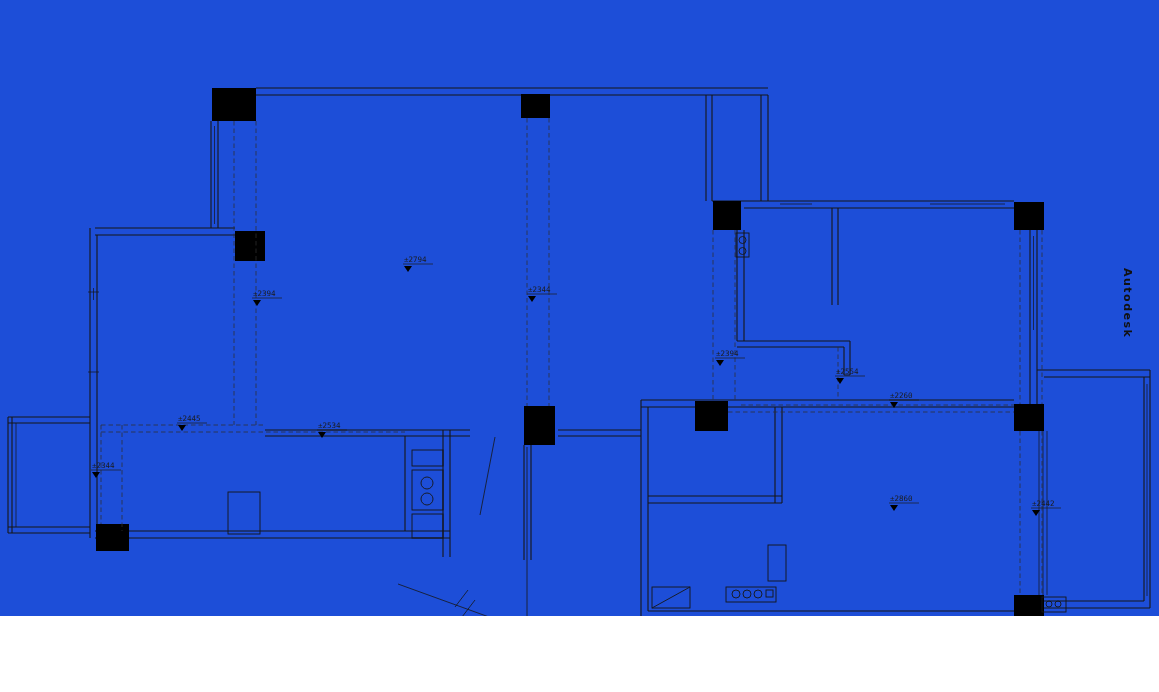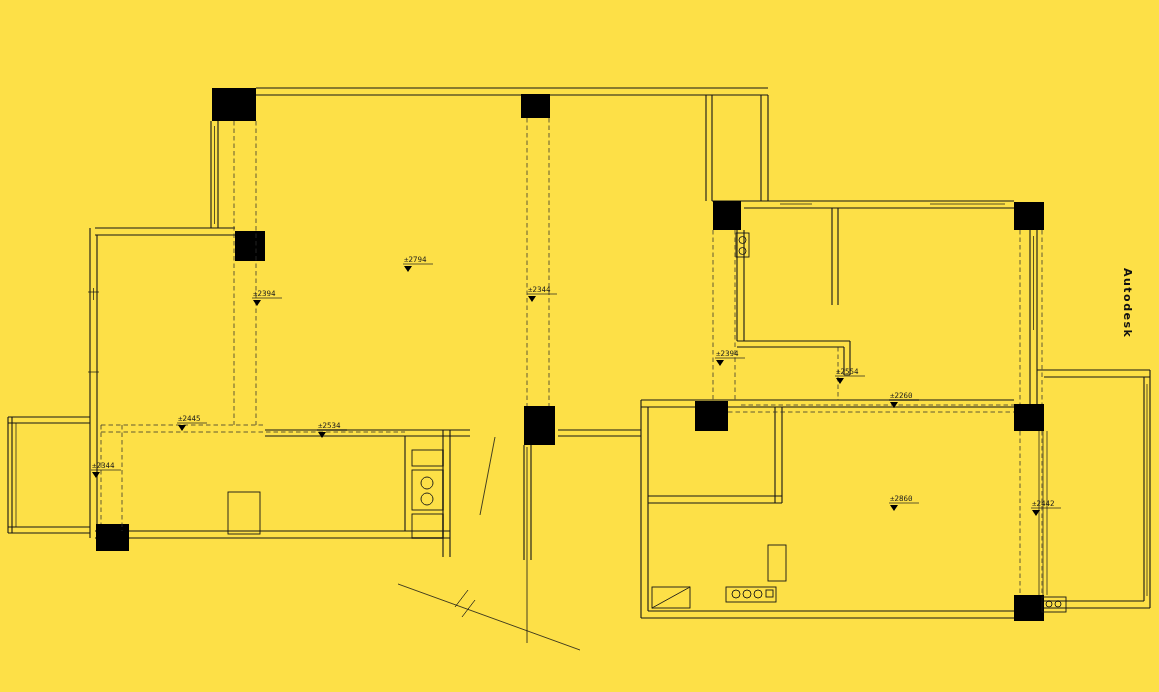--- a/index.html
+++ b/index.html
@@ -4,22 +4,22 @@
 <style>
   html, body {
     margin: 0;
     padding: 0;
     background: #ffffff;
     font-family: "DejaVu Sans", "Liberation Sans", sans-serif;
   }
   .stage {
     position: relative;
     width: 1159px;
-    height: 692px;
-    background: #fde047;
+    height: 616px;
+    background: #1d4ed8;
     overflow: hidden;
   }
   svg { display: block; }
   .wall     { stroke: #161616; stroke-width: 1.1; fill: none; }
   .window   { stroke: #161616; stroke-width: 0.7; fill: none; }
   .dashed   { stroke: #2e2e2e; stroke-width: 0.75; fill: none; stroke-dasharray: 4.5 3; }
   .fixture  { stroke: #161616; stroke-width: 0.9; fill: none; }
   .thin     { stroke: #161616; stroke-width: 0.8; fill: none; }
   .column   { fill: #000000; stroke: none; }
   .elev-text {

